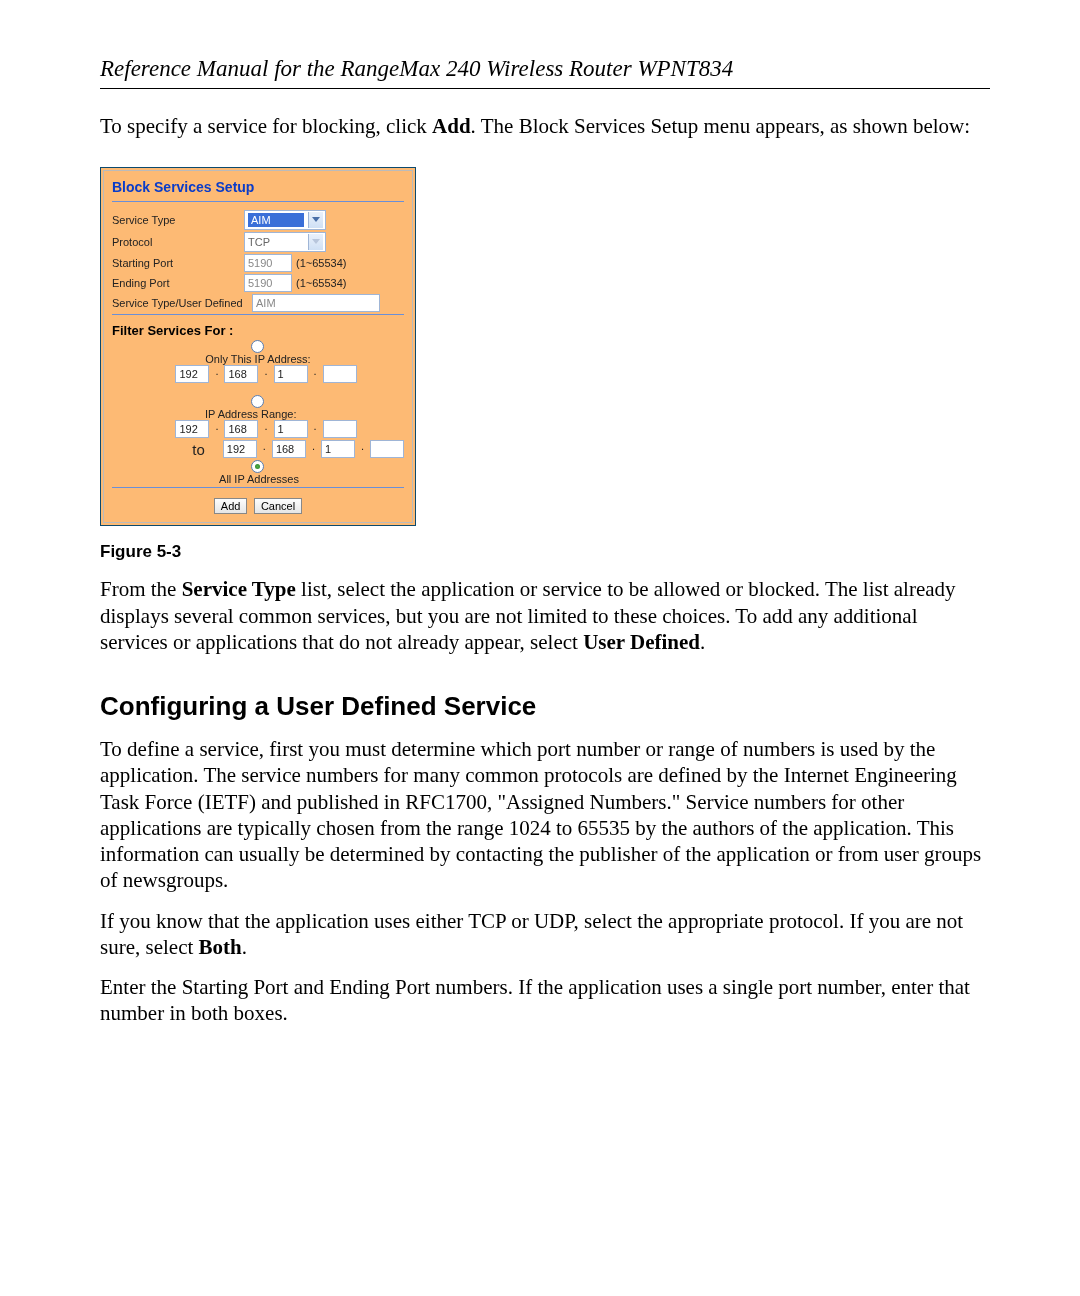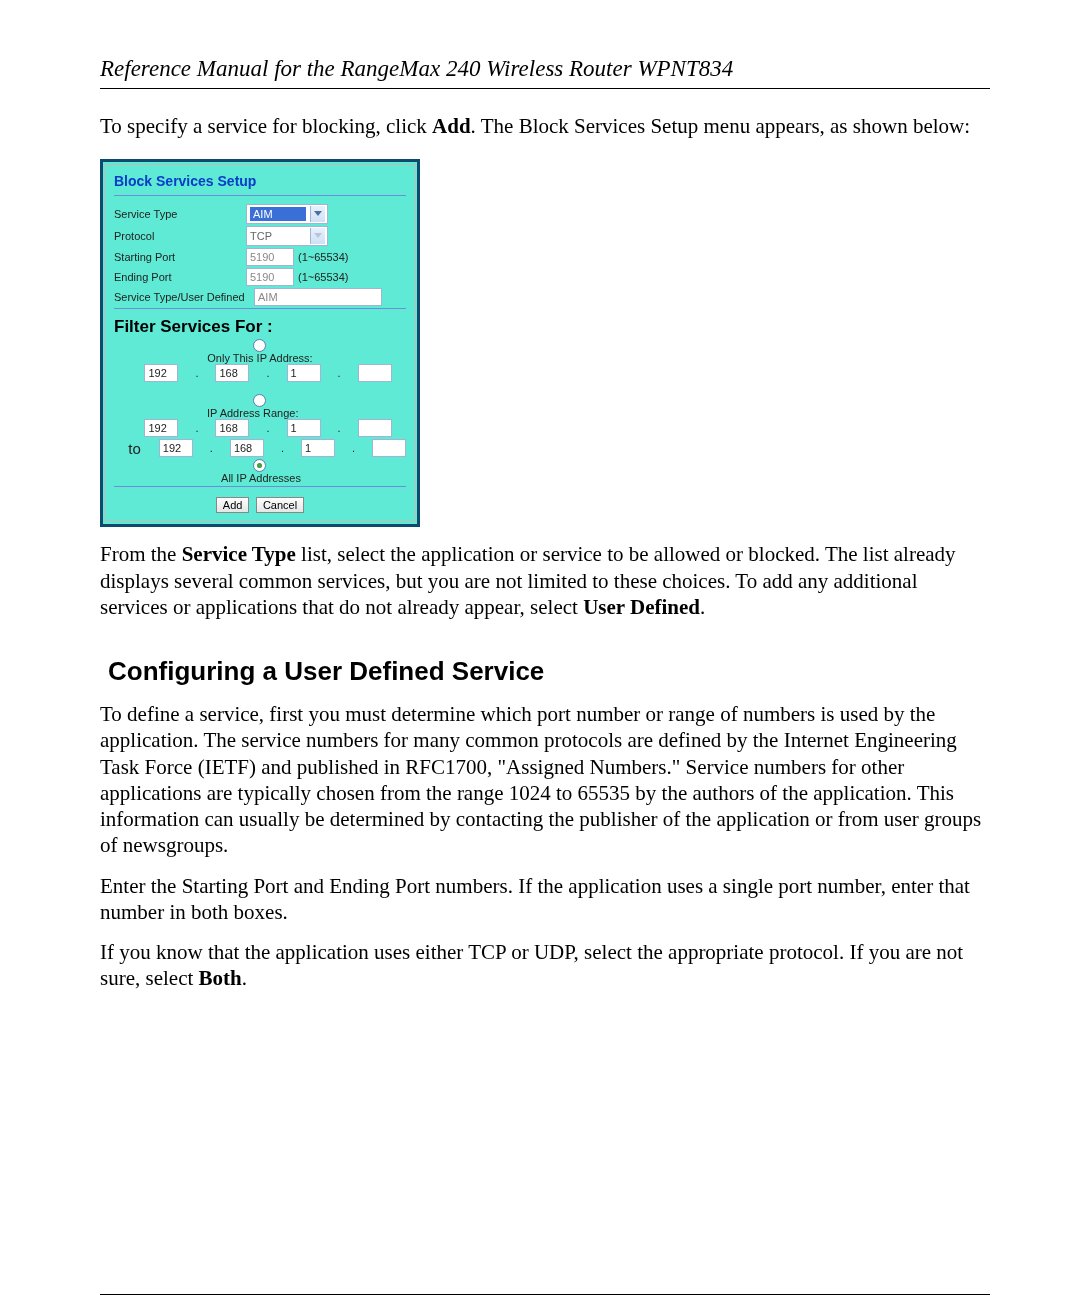--- a/index.html
+++ b/index.html
@@ -32,45 +32,45 @@
   .fig-caption {
     font-family: Arial, Helvetica, sans-serif;
     font-weight: bold;
     font-size: 17px;
     margin: 16px 0 10px 0;
   }
   .h2 {
     font-family: Arial, Helvetica, sans-serif;
     font-weight: bold;
     font-size: 26px;
-    margin: 36px 0 14px 8px;
+    margin: 36px 0 14px 0;
   }
   .footer-rule {
     border: 0;
     border-top: 1.5px solid #000;
     margin: 8px 0 6px 0;
   }
   .footer-line {
     display: flex;
     justify-content: space-between;
     font-size: 20px;
   }
   .footer-version {
     text-align: center;
     font-style: italic;
     font-size: 19px;
     margin-top: 2px;
   }
 
   
   .shot-wrap {
-    border: 3px solid #0c4a6e;
+    border: 1px solid #0c4a6e;
     width: 314px;
-    background: #5eead4;
-    margin-top: 20px;
+    background: #fdba74;
+    margin-top: 28px;
     font-family: Arial, Helvetica, sans-serif;
   }
   .shot-inner {
     border: 1px solid #bbb;
     margin: 2px;
     padding: 6px 8px 6px 8px;
   }
   .shot-title {
     color: #0a3cc9;
     font-weight: bold;
@@ -140,34 +140,34 @@
   .txt.dark { color:#222; }
   .w44 { width: 40px; }
   .w30 { width: 26px; }
   .w120 { width: 120px; }
   .hint {
     font-size: 11px;
     color: #222;
     margin-left: 4px;
   }
   .sec-label {
-    font-size: 17px;
+    font-size: 13px;
     font-weight: bold;
     margin: 6px 0 2px 0;
   }
   .radio {
     width:11px;height:11px;border:1px solid #5a7db0;border-radius:50%;
     margin-right:4px;display:inline-flex;align-items:center;justify-content:center;
     background:#fff;
   }
   .radio.on::after{
     content:"";width:5px;height:5px;border-radius:50%;
     background: radial-gradient(#4fae4a,#2c7f28);
   }
-  .ip-group { display:inline-flex; align-items:center; gap:16px;padding-left:14px; }
+  .ip-group { display:inline-flex; align-items:flex-start; gap:5px;padding-left:14px; }
   .dot { font-size:11px; margin: 0 1px; color:#222; }
   .btnrow {
     text-align:center;
     margin: 6px 0 2px 0;
   }
   .btn {
     border:1px solid #888;
     background: linear-gradient(#fdfdfd,#e6e6e6);
     font-size:11px;
     padding: 1px 6px;
@@ -289,34 +289,35 @@
 
       <hr class="blue-rule">
 
       <div class="btnrow">
         <span class="btn">Add</span>
         <span class="btn">Cancel</span>
       </div>
     </div>
   </div>
 
+  <div class="fig-caption">Figure 5-3</div>
 
   <p class="para">
     <span>From the </span><span class="bold">Service Type</span><span> list, select the application or service to be allowed or blocked. The list already displays several common services, but you are not limited to these choices. To add any additional services or applications that do not already appear, select </span><span class="bold">User Defined</span><span>.</span>
   </p>
 
   <div class="h2">Configuring a User Defined Service</div>
 
   <p class="para">To define a service, first you must determine which port number or range of numbers is used by the application. The service numbers for many common protocols are defined by the Internet Engineering Task Force (IETF) and published in RFC1700, "Assigned Numbers." Service numbers for other applications are typically chosen from the range 1024 to 65535 by the authors of the application. This information can usually be determined by contacting the publisher of the application or from user groups of newsgroups.</p>
 
-  <p class="para">Enter the Starting Port and Ending Port numbers. If the application uses a single port number, enter that number in both boxes.</p>
-
   <p class="para">
     <span>If you know that the application uses either TCP or UDP, select the appropriate protocol. If you are not sure, select </span><span class="bold">Both</span><span>.</span>
   </p>
+
+  <p class="para">Enter the Starting Port and Ending Port numbers. If the application uses a single port number, enter that number in both boxes.</p>
 
   <div class="spacer-footer"></div>
 
   <hr class="footer-rule">
   <div class="footer-line">
     <span>5-4</span>
     <span>Content Filtering</span>
   </div>
   <div class="footer-version">v1.0, November 2005</div>
 

